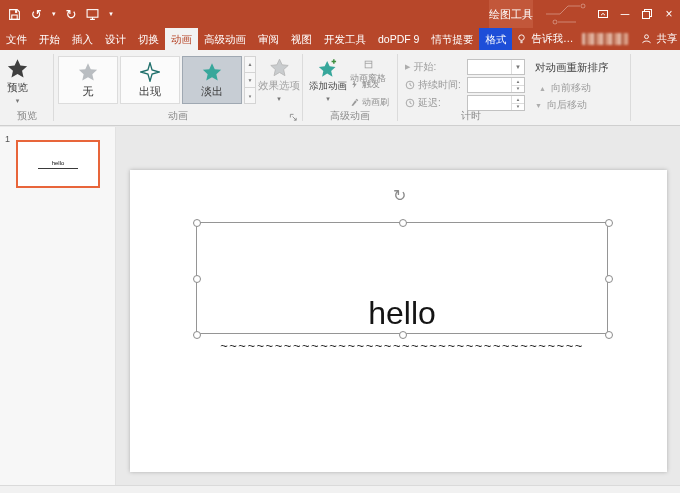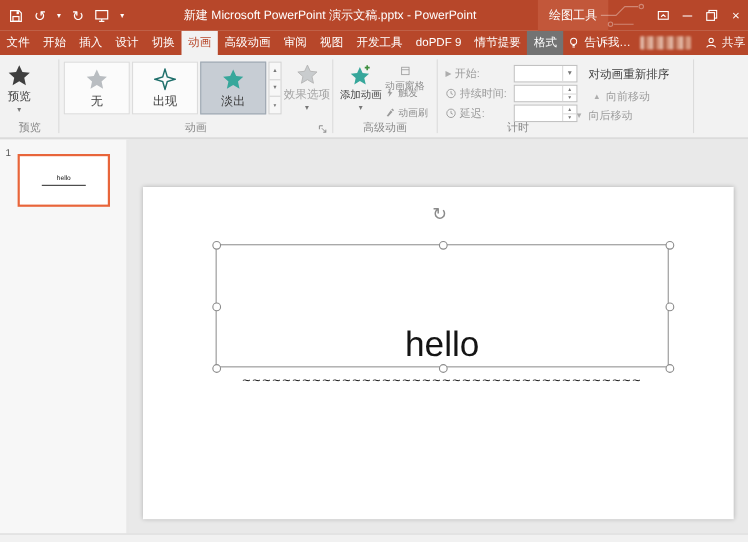--- a/index.html
+++ b/index.html
@@ -6,30 +6,30 @@
   html,body { width:680px; height:493px; }
   body { font-family:"Liberation Sans","DejaVu Sans",sans-serif; }
   .window { position:relative; width:680px; height:493px; background:#E9E9E9; overflow:hidden; color:#3b3b3b; }
 
   
   .titlebar { position:absolute; top:0; left:0; right:0; height:28px; background:#B7472A; }
   .qat { position:absolute; left:8px; top:0; height:28px; display:flex; align-items:center; gap:10px; z-index:3; }
   .qat .glyph { color:#fff; font-size:13px; line-height:13px; }
   .qat .mini { color:#fff; font-size:7px; }
   .title { position:absolute; left:110px; width:380px; top:0; height:28px; line-height:28px; text-align:center; color:#fff; font-size:11px; white-space:nowrap; overflow:hidden; }
-  .drawtools { position:absolute; left:489px; top:0; height:28px; padding:0 10px; background:#C2573A; color:#fff; font-size:11px; line-height:28px; white-space:nowrap; }
+  .drawtools { position:absolute; left:489px; top:0; height:28px; padding:0 0; background:#C2573A; color:#fff; font-size:11px; line-height:28px; white-space:nowrap; }
   .circuit { position:absolute; right:90px; top:0; }
   .winbtns { position:absolute; right:0; top:0; height:28px; display:flex; }
   .winbtn { width:22px; height:28px; display:flex; align-items:center; justify-content:center; color:#fff; font-size:12px; }
 
   
   .tabrow { position:absolute; top:28px; left:0; right:0; height:22px; background:#B7472A; display:flex; align-items:stretch; color:#fff; font-size:10.5px; overflow:hidden; }
   .tab { padding:0 6px; line-height:22px; white-space:nowrap; }
   .tab.active { background:#F2F2F2; color:#B7472A; }
-  .tab.contextual { background:#737373; }
+  .tab.contextual { background:#1d4ed8; }
   .tabextras { margin-left:auto; display:flex; align-items:center; }
   .tellme { display:flex; align-items:center; gap:4px; padding:0 4px; white-space:nowrap; }
   .blurname { width:46px; height:12px; margin:0 5px; border-radius:1px; background:repeating-linear-gradient(90deg,#e2b7a5 0 3px,#b4644a 3px 6px,#d8987f 6px 9px); filter:blur(1px); }
   .sharebtn { display:flex; align-items:center; gap:4px; padding:0 8px; white-space:nowrap; }
 
   
   .ribbon { position:absolute; top:50px; left:0; right:0; height:76px; background:#F2F2F2; border-bottom:1px solid #CFCFCF; }
   .grp { position:absolute; top:0; height:75px; }
   .grplabel { position:absolute; bottom:2px; left:0; right:0; text-align:center; font-size:10px; color:#8a8a8a; white-space:nowrap; }
   .vsep { position:absolute; top:4px; height:67px; width:1px; background:#DBDBDB; }
@@ -90,21 +90,20 @@
       <span class="mini">▾</span>
       <span class="glyph">↻</span>
       <span>
         <svg width="13" height="13" viewBox="0 0 12 12">
             <rect x="1" y="1.5" width="10" height="7" fill="none" stroke="#fff" stroke-width="1"></rect>
             <path d="M6 8.5 V10.5 M3.8 10.5 H8.2" stroke="#fff" stroke-width="1"></path>
           </svg>
       </span>
       <span class="mini">▾</span>
     </div>
-    <div class="title">新建 Microsoft PowerPoint 演示文稿.pptx - PowerPoint</div>
     <div class="drawtools">绘图工具</div>
     <div class="circuit">
       <svg width="44" height="28" viewBox="0 0 44 28">
           <g stroke="rgba(255,255,255,0.35)" fill="none" stroke-width="1">
             <path d="M0 14 H14 L22 6 H34"></path>
             <circle cx="37" cy="6" r="2"></circle>
             <path d="M12 22 H30"></path>
             <circle cx="9" cy="22" r="2"></circle>
           </g>
         </svg>
@@ -313,21 +312,21 @@
             <span>▼</span>
           </span>
       </div>
       <div class="grplabel" style="right:96px;">计时</div>
 
       <div class="reorder-title" style="left:136px;top:11px;">对动画重新排序</div>
       <div class="reorder-item" style="left:140px;top:31px;">
         <span class="tri">▲</span>
         <span>向前移动</span>
       </div>
-      <div class="reorder-item" style="left:124px;top:48px;">
+      <div class="reorder-item" style="left:136px;top:48px;">
         <span class="tri">▼</span>
         <span>向后移动</span>
       </div>
     </div>
     <div class="vsep" style="left:630px;"></div>
   </div>
 
   <div class="panel">
     <div class="slidenum">1</div>
     <div class="thumb">

